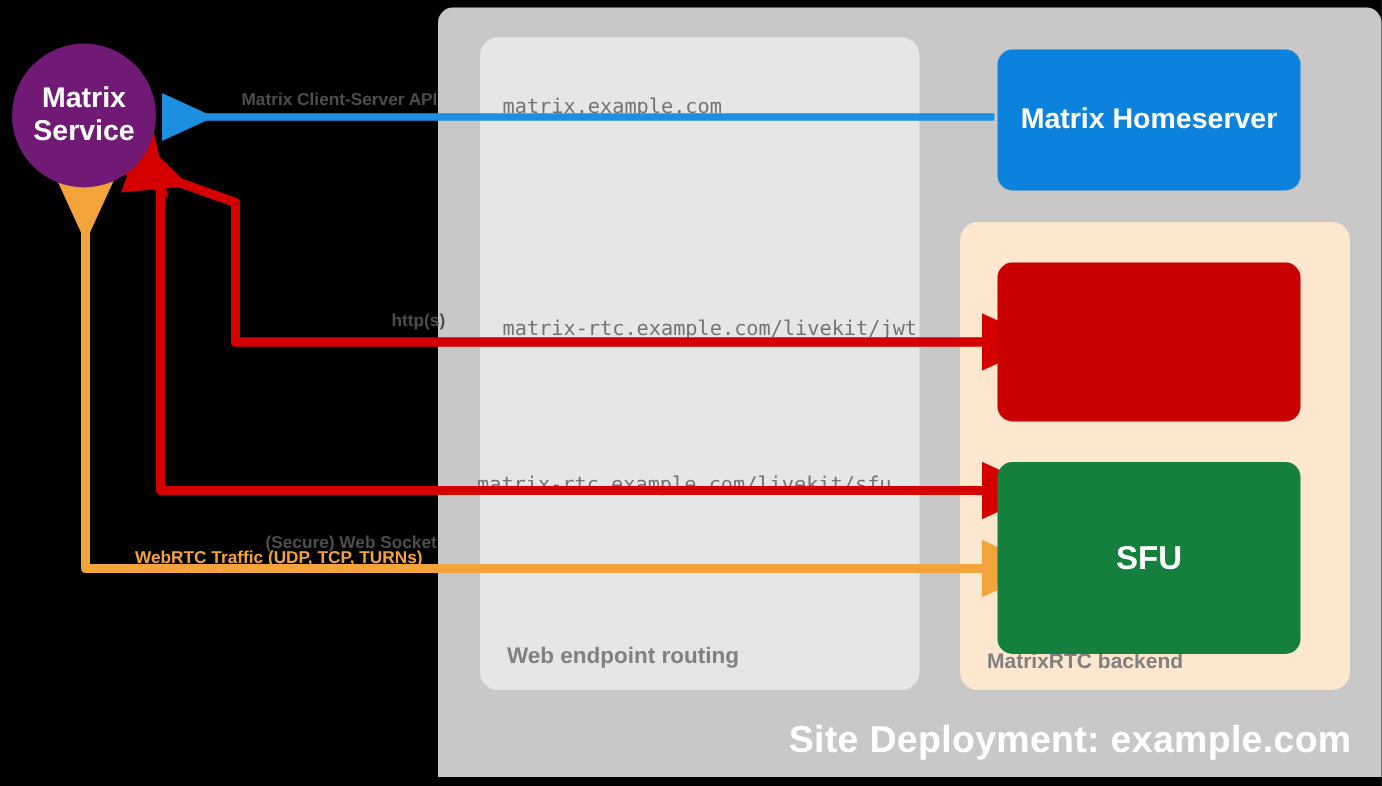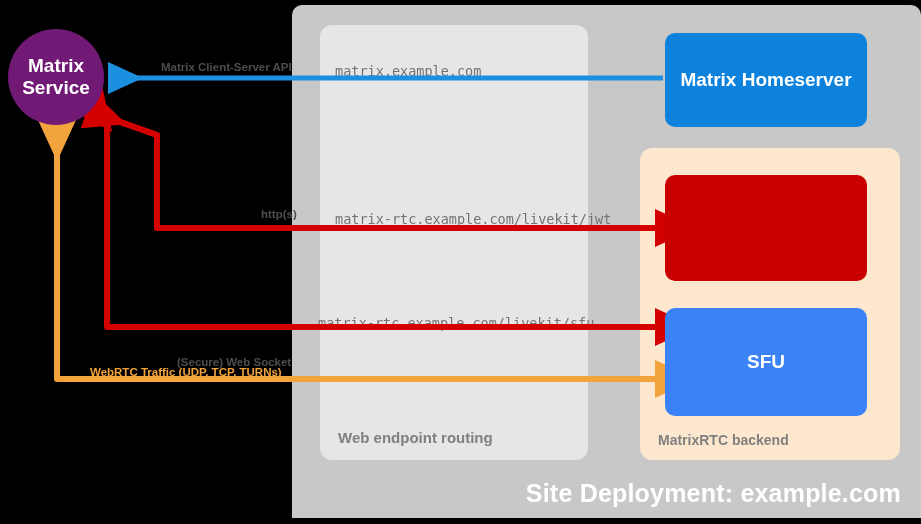--- a/index.html
+++ b/index.html
@@ -13,21 +13,21 @@
   .panel-site{
     position:absolute;left:292px;top:5px;width:629px;height:513px;
     background:#c8c8c8;border-radius:10px 10px 0 0;
   }
   .panel-site-label{
     position:absolute;right:20px;bottom:10px;
     color:#ffffff;font-size:25px;font-weight:bold;letter-spacing:.2px;
     white-space:nowrap;
   }
   .panel-web{
-    position:absolute;left:320px;top:25px;width:268px;height:435px;
+    position:absolute;left:320px;top:25px;width:293px;height:435px;
     background:#e6e6e6;border-radius:12px;
   }
   .panel-web-label{
     position:absolute;left:18px;bottom:14px;
     color:#808080;font-size:15px;font-weight:bold;white-space:nowrap;
   }
   .panel-rtc{
     position:absolute;left:640px;top:148px;width:260px;height:312px;
     background:#fde8cf;border-radius:12px;
   }
@@ -47,22 +47,22 @@
   }
   .node-hs{
     left:665px;top:33px;width:202px;height:94px;border-radius:10px;
     background:#0d82dd;font-size:19px;
   }
   .node-auth{
     left:665px;top:175px;width:202px;height:106px;border-radius:10px;
     background:#c90000;font-size:18px;
   }
   .node-sfu{
-    left:665px;top:308px;width:202px;height:108px;border-radius:10px;
-    background:#3b82f6;font-size:19px;
+    left:665px;top:308px;width:202px;height:128px;border-radius:10px;
+    background:#15803d;font-size:22px;
   }
 
   
   .url{
     position:absolute;color:#737373;font-size:13.5px;
     font-family:"DejaVu Sans Mono", monospace;white-space:nowrap;
   }
   .url-hs{left:335px;top:63px;}
   .url-jwt{left:335px;top:211px;}
   .url-sfu{left:318px;top:315px;}

